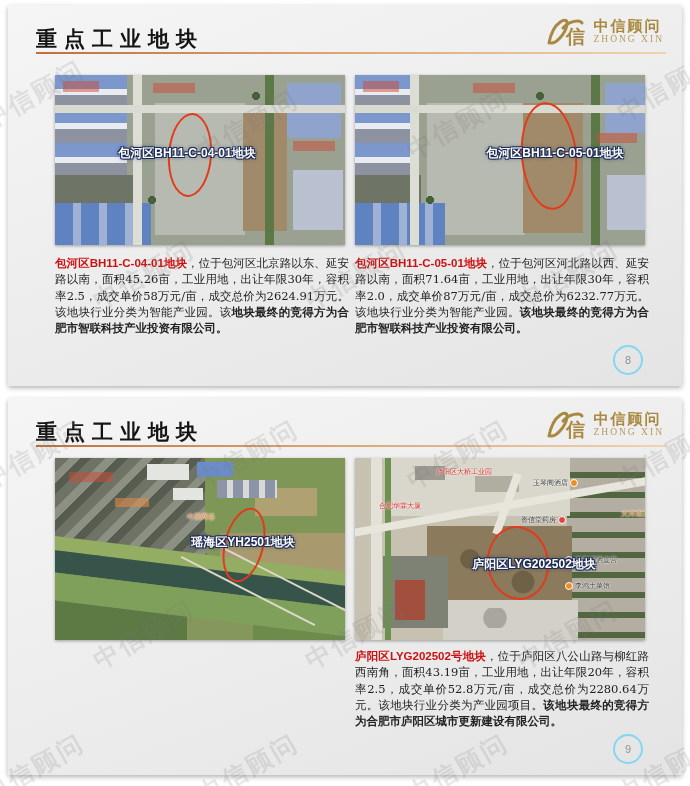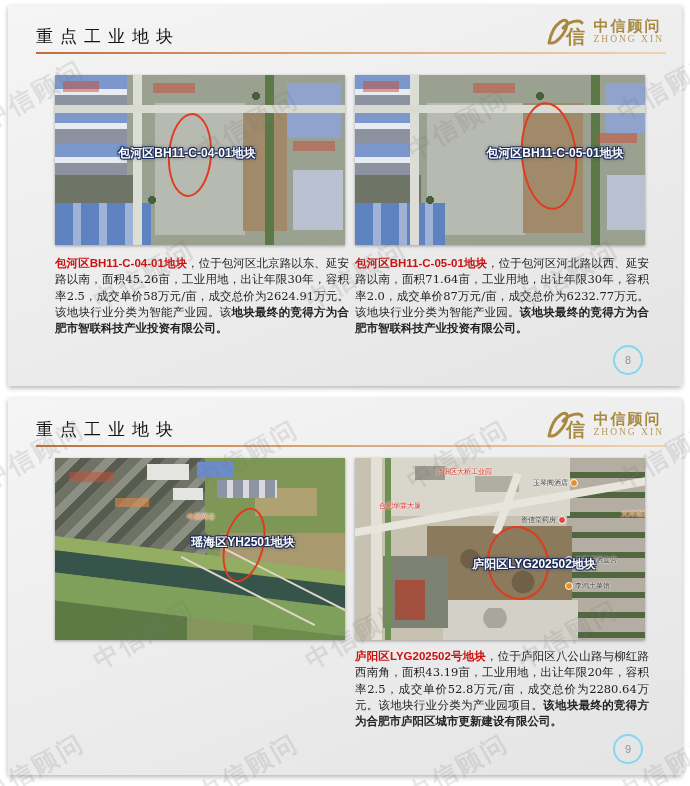--- a/index.html
+++ b/index.html
@@ -3,21 +3,21 @@
 <meta charset="utf-8">
 <style>
   html,body{margin:0;padding:0;background:#fff;}
   body{font-family:"Liberation Sans",sans-serif;}
   .stage{position:relative;width:690px;height:786px;background:#fff;overflow:hidden;}
 
   .slide{position:absolute;left:8px;width:674px;background:linear-gradient(160deg,#f5f5f5 0%,#ececec 55%,#e4e4e4 100%);box-shadow:0 2px 5px rgba(0,0,0,.30);border-radius:2px;}
   #slide1{top:5px;height:381px;}
   #slide2{top:398px;height:377px;}
 
-  .slide-title{position:absolute;left:28px;top:20px;font-size:17px;font-weight:normal;letter-spacing:7px;color:#141414;font-family:"DejaVu Sans",sans-serif;text-align:center;}
+  .slide-title{position:absolute;left:28px;top:20px;font-size:21px;font-weight:bold;letter-spacing:7px;color:#141414;font-family:"DejaVu Sans",sans-serif;text-align:center;}
   .underline{position:absolute;left:28px;right:16px;top:47px;height:2px;background:linear-gradient(90deg,#bf6f3e,#d99e6d 40%,#eed3b0);}
 
   .logo{position:absolute;right:18px;top:8px;display:flex;align-items:center;gap:5px;}
   .logo-names{display:flex;flex-direction:column;line-height:1.1;}
   .logo-cn{font-size:15px;font-weight:bold;color:#a8893f;letter-spacing:2px;}
   .logo-en{font-size:9.5px;color:#b59a5e;letter-spacing:2px;font-family:Liberation Serif, serif;}
 
   .map{position:absolute;width:290px;overflow:hidden;box-shadow:0 1px 3px rgba(0,0,0,.35);background:#9aa191;}
   #slide1 .map{top:70px;height:170px;}
   #slide2 .map{top:60px;height:182px;}

